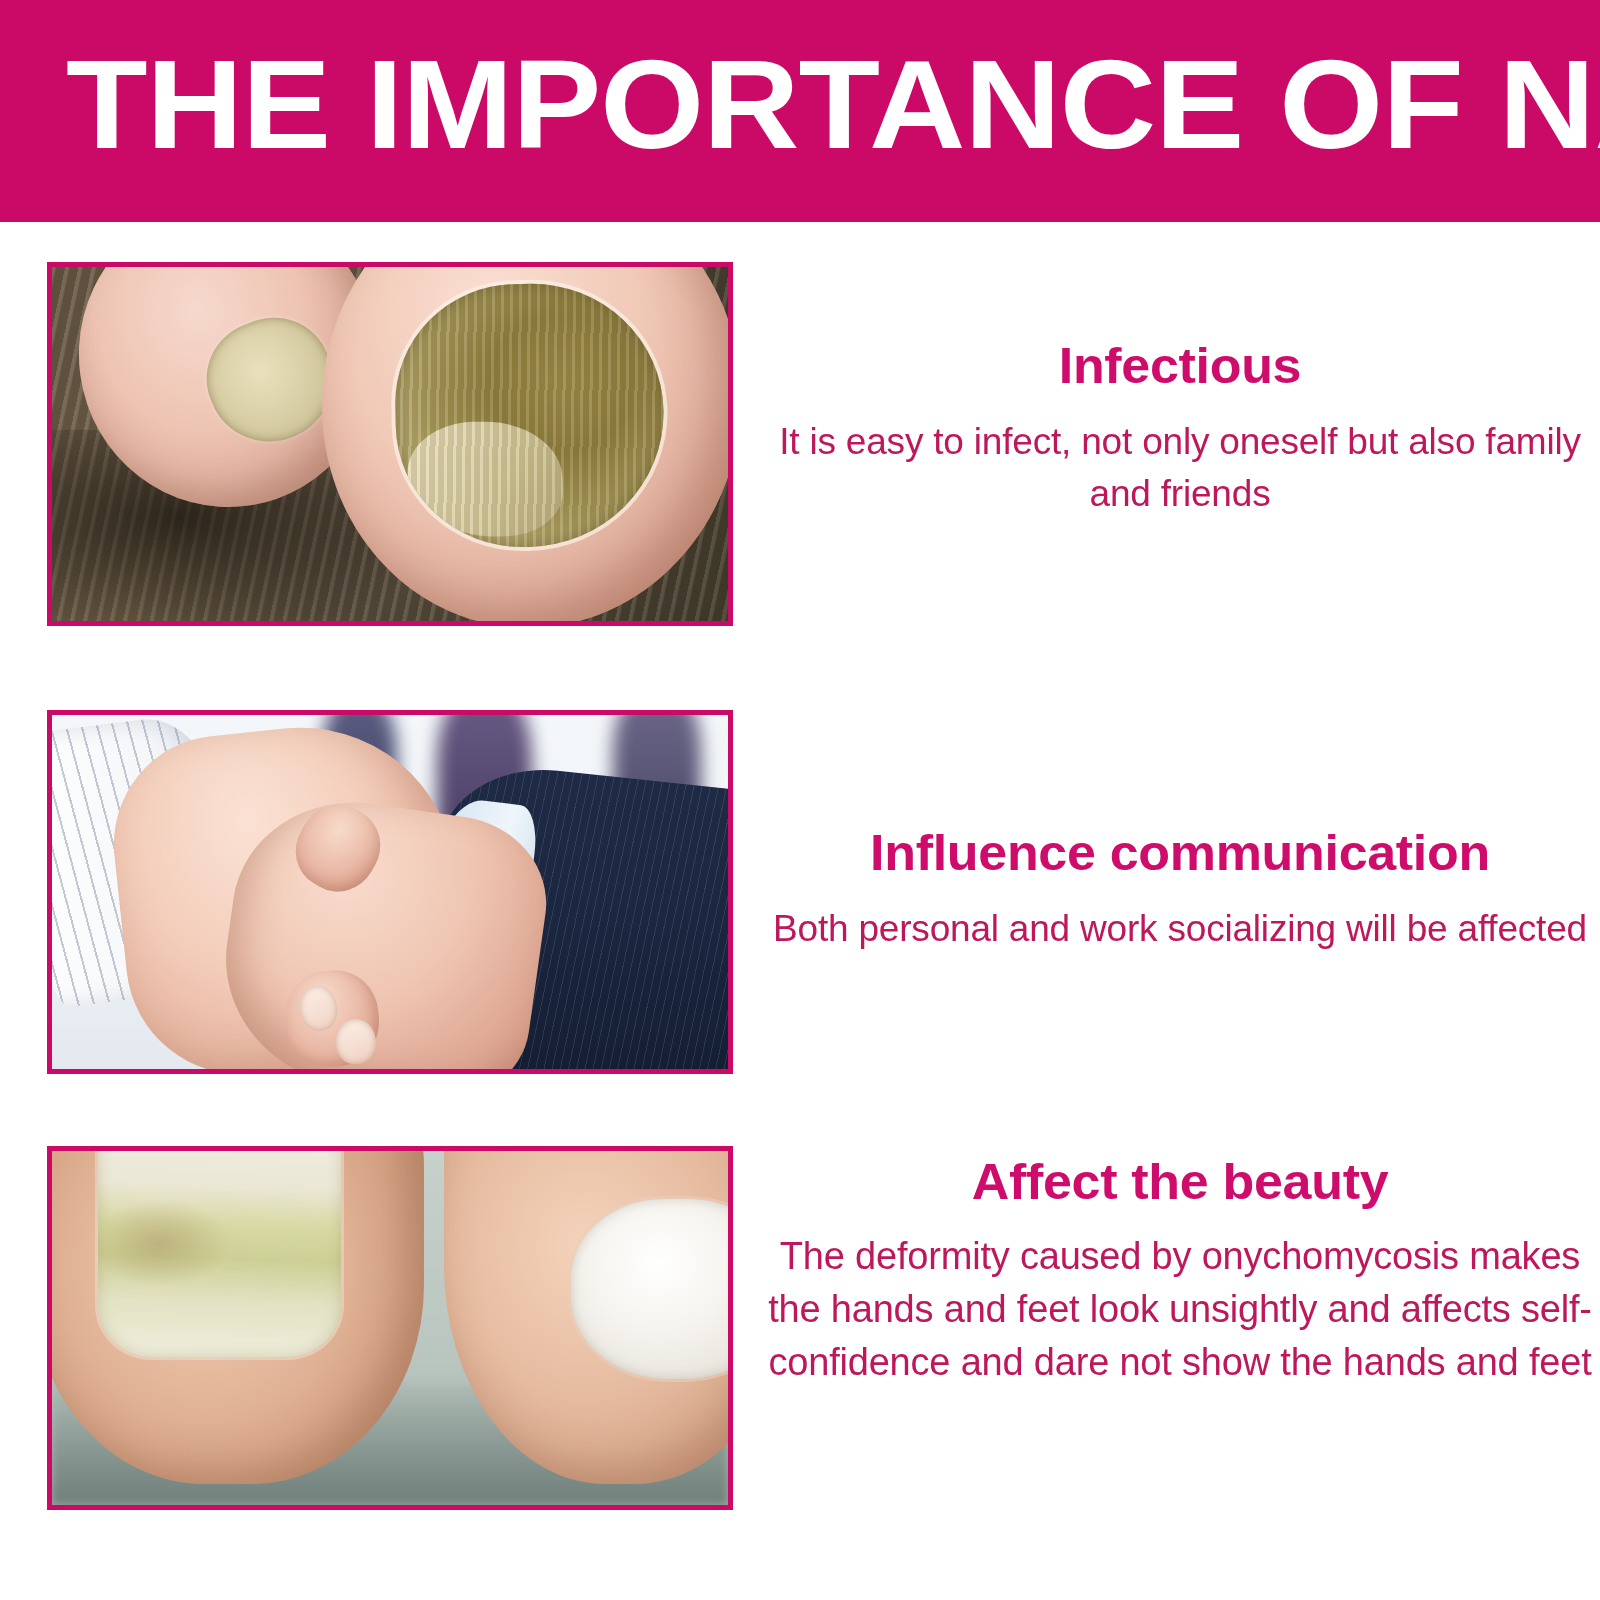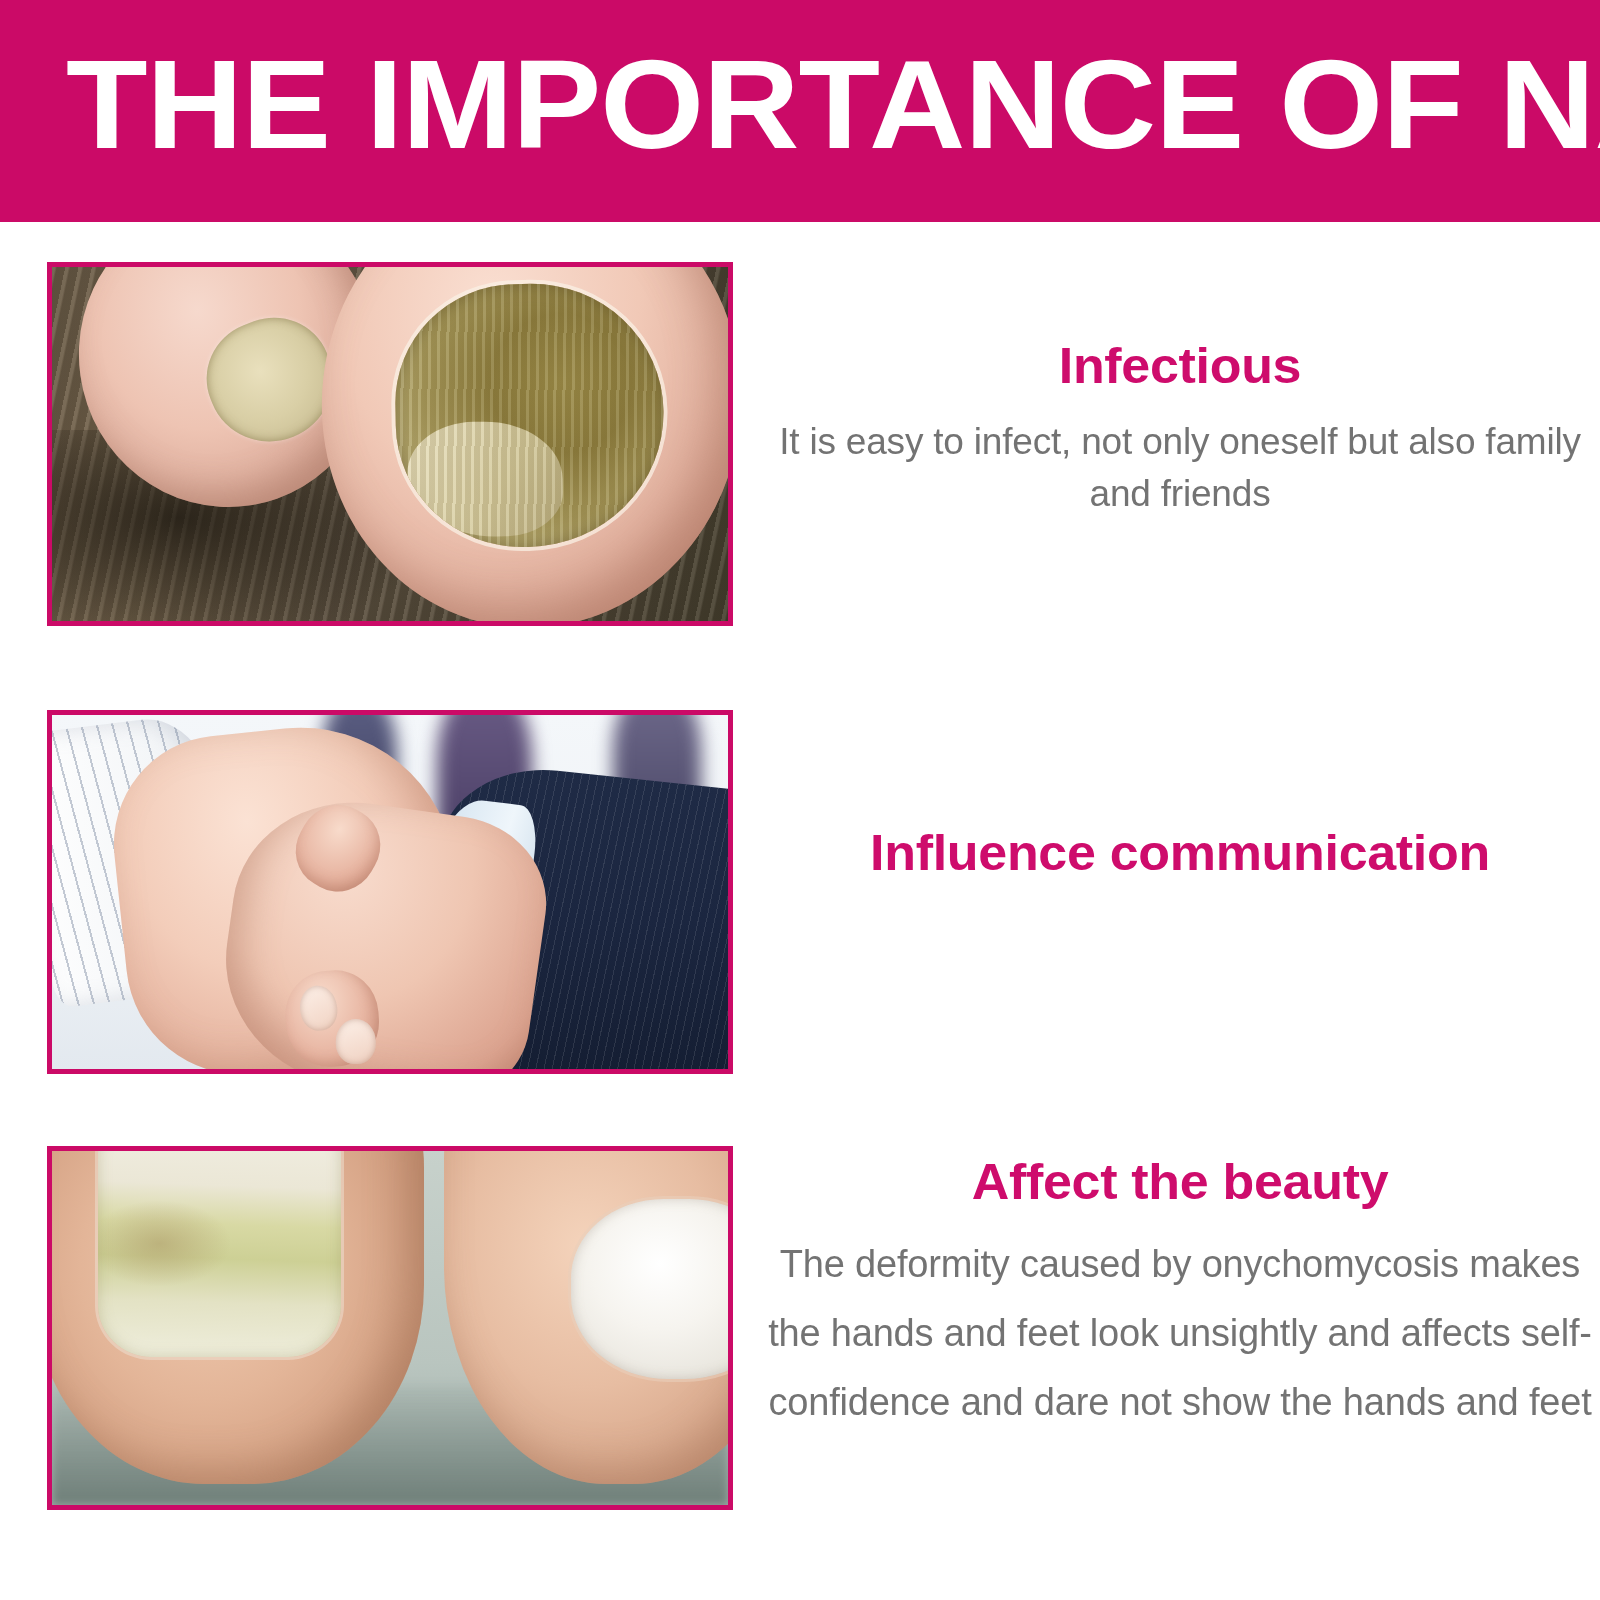--- a/index.html
+++ b/index.html
@@ -324,30 +324,30 @@
     color:#CE0C6C;
     font-family:"Liberation Sans Narrow","Liberation Sans",sans-serif;
     font-weight:bold;
     font-size:50px;
     line-height:56px;
     letter-spacing:-0.3px;
     transform:scaleX(1.04);
   }
   .section-body{
     margin-top:22px;
-    color:#737373;
+    color:#be185d;
     font-family:"Liberation Sans",sans-serif;
     font-weight:normal;
     font-size:37px;
     line-height:52px;
     letter-spacing:-0.2px;
   }
   #text-3 .section-body{
     font-size:38px;
-    line-height:69px;
+    line-height:53px;
     margin-top:20px;
   }
 </style>
 </head>
 <body>
 
 <div id="poster">
 
   <div id="header-banner">
     <div id="poster-title">THE IMPORTANCE OF NAILS</div>
@@ -395,20 +395,21 @@
             <div class="p2-finger" id="p2-thumb"></div>
             <div class="p2-finger" id="p2-knuck"></div>
             <div id="p2-nail-a"></div>
             <div id="p2-nail-b"></div>
           </div>
         </div>
       </div>
 
       <div class="text-block" id="text-2">
         <div class="section-heading">Influence communication</div>
+        <div class="section-body">Both personal and work socializing will be affected</div>
       </div>
 
     </div>
 
     <div class="row" id="row-3">
 
       <div class="photo-frame" id="photo-3">
         <div class="photo-inner">
           <div id="p3-bg-blur"></div>
           <div id="p3-toe-left">

